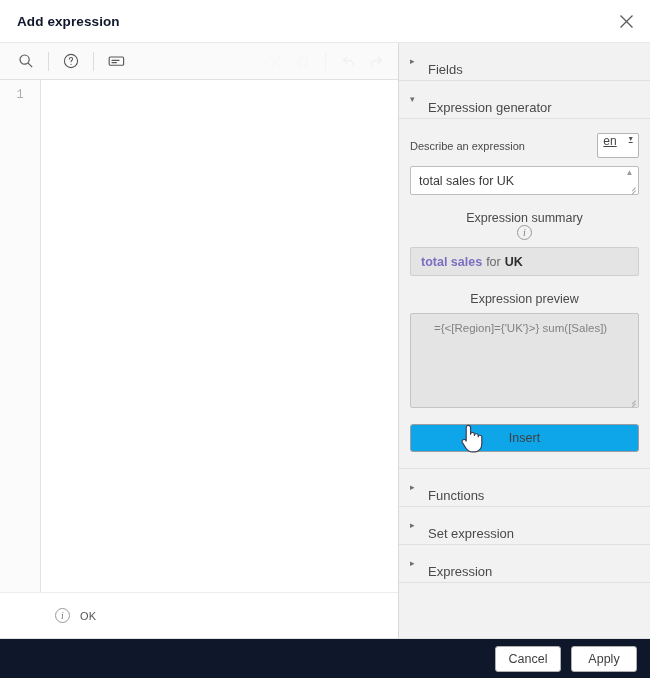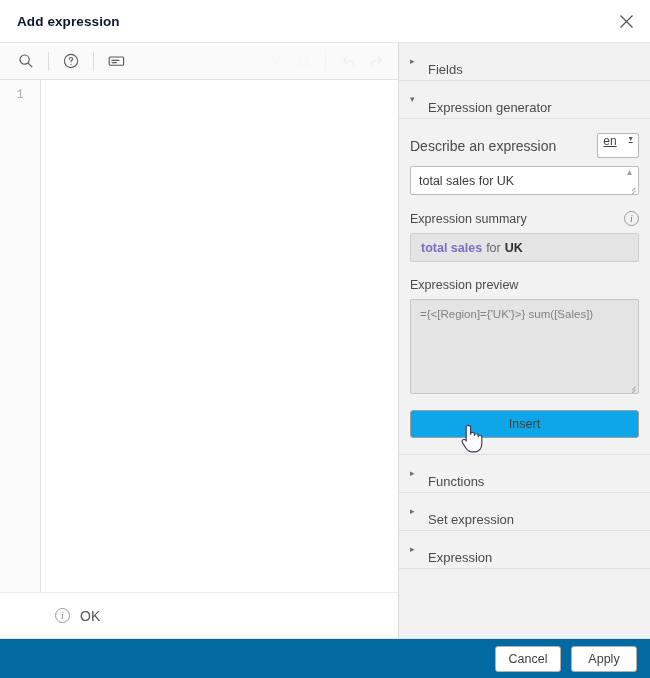--- a/index.html
+++ b/index.html
@@ -113,21 +113,21 @@
   }
   .editor-status {
     flex: 0 0 46px;
     height: 46px;
     border-top: 1px solid #ededed;
     display: flex; align-items: center;
     padding-left: 55px;
     background: #ffffff;
   }
   .editor-status .status-text {
-    font-size: 14px;
+    font-size: 11px;
     color: #555;
     margin-left: 10px;
     letter-spacing: .2px;
   }
   .info-circle {
     width: 15px; height: 15px;
     border: 1px solid #9a9a9a;
     border-radius: 50%;
     color: #7a7a7a;
     font-size: 10px;
@@ -170,21 +170,21 @@
     border-bottom: 1px solid #e0e0e0;
     padding: 14px 11px 16px 11px;
     background: #f2f2f2;
   }
   .field-row {
     display: flex; align-items: center;
     justify-content: space-between;
     margin-bottom: 8px;
   }
   .field-label {
-    font-size: 14px;
+    font-size: 11px;
     color: #4a4a4a;
   }
   .lang-select {
     width: 42px; height: 25px;
     background: #ffffff;
     border: 1px solid #b5b5b5;
     border-radius: 2px;
     display: flex; justify-content: center;
     gap: 12px;
     font-size: 12px;
@@ -224,20 +224,21 @@
     right: 1px;
     height: 1px;
     background: #a8a8a8;
     transform-origin: right bottom;
     transform: rotate(-45deg);
   }
 
   .section-label-row {
     display: flex; align-items: center; justify-content: space-between;
     margin: 16px 0 7px 0;
+    flex-direction: column;
   }
   .section-label {
     font-size: 12.5px; color: #4a4a4a;
   }
   .summary-box {
     width: 229px;
     min-height: 29px;
     background: #e4e4e4;
     border: 1px solid #cfcfcf;
     border-radius: 2px;
@@ -249,21 +250,21 @@
   .sum-plain  { color: #6a6a6a; margin: 0 4px; }
   .sum-dim    { color: #2e2e2e; font-weight: bold; }
 
   .preview-box {
     position: relative;
     width: 229px;
     height: 95px;
     background: #e4e4e4;
     border: 1px solid #c5c5c5;
     border-radius: 2px;
-    padding: 7px 9px;
+    padding: 7px 23px;
     font-size: 11.5px;
     color: #828282;
     font-family: "Liberation Sans", sans-serif;
     overflow: hidden;
     line-height: 15px;
     word-break: break-all;
   }
 
   .insert-btn {
     width: 229px;
@@ -275,21 +276,21 @@
     font-size: 12.5px;
     color: #3f3f3f;
     display: flex; align-items: center; justify-content: center;
     cursor: pointer;
     font-family: "Liberation Sans", sans-serif;
   }
 
   
   .footer {
     flex: 0 0 40px; height: 40px;
-    background: #0369a1;
+    background: #0f172a;
     border-top: 1px solid #e2e2e2;
     display: flex; align-items: center; justify-content: flex-end;
     padding-right: 13px;
     gap: 10px;
   }
   .footer-btn {
     min-width: 66px; height: 26px;
     background: #ffffff;
     border: 1px solid #b0b0b0;
     border-radius: 3px;

